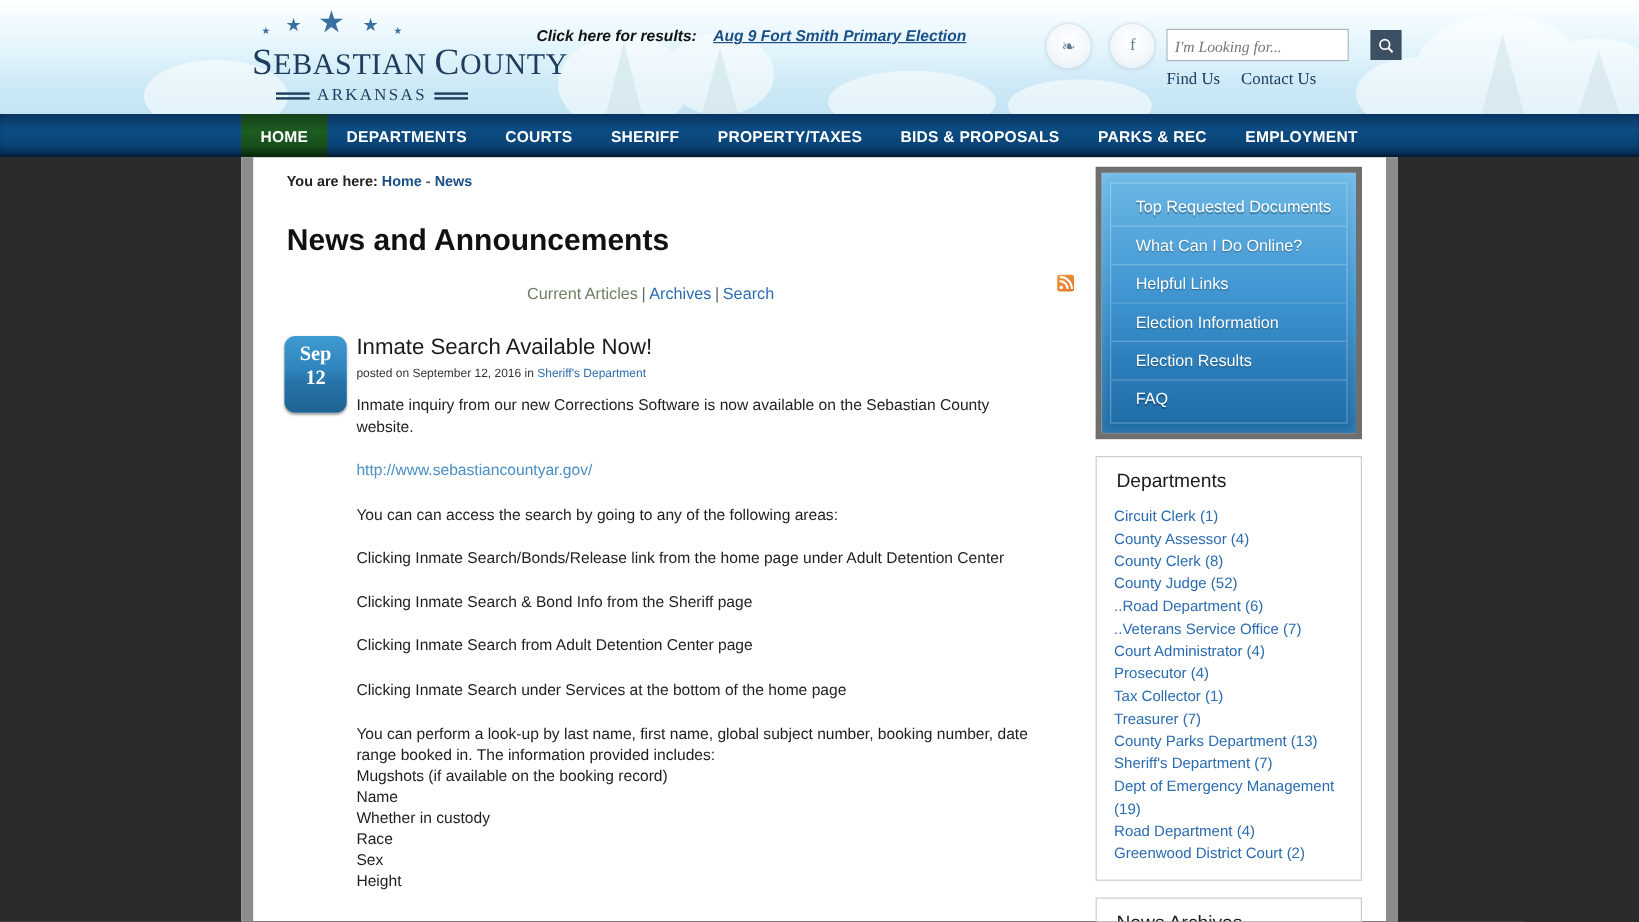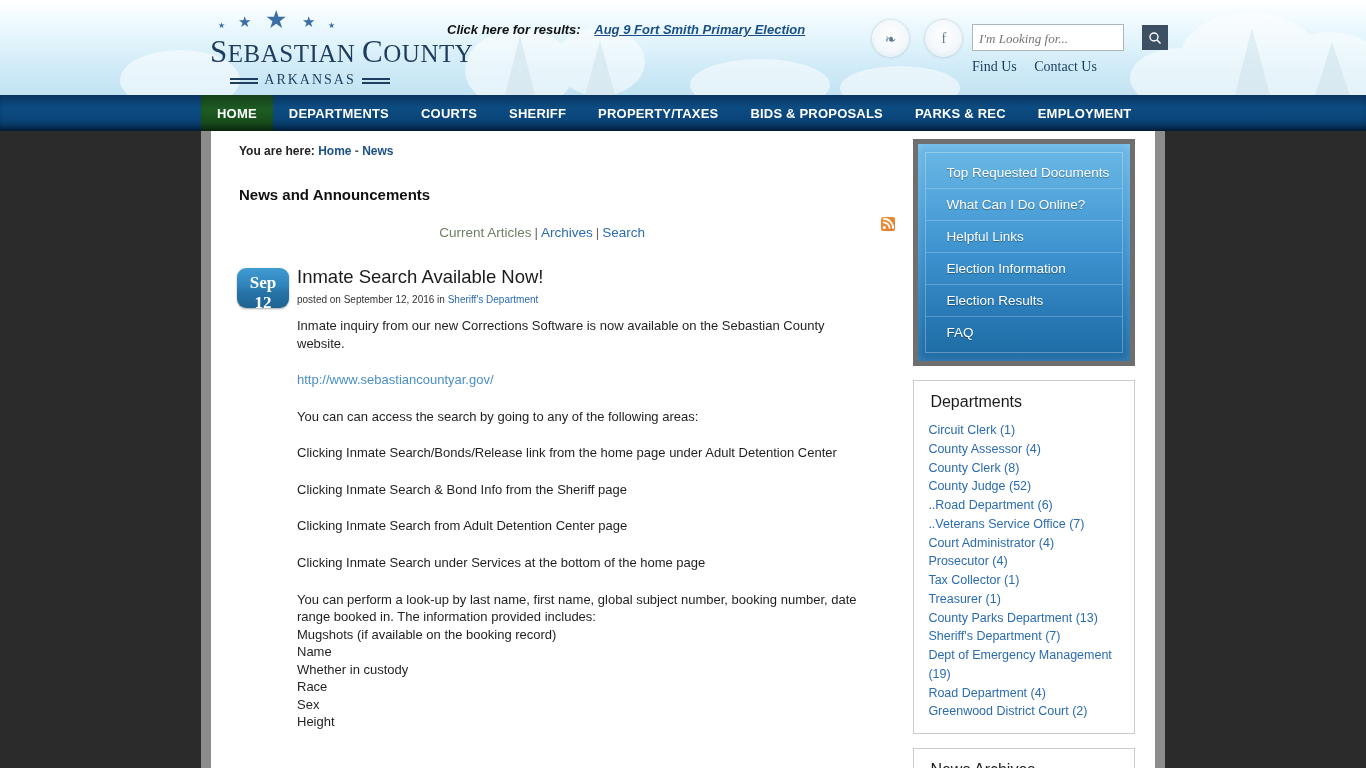--- a/index.html
+++ b/index.html
@@ -231,21 +231,21 @@
     color: #222;
     margin: 3px 0 0 10px;
   }
   .breadcrumb a {
     color: #1a4f87;
     text-decoration: none;
   }
   .breadcrumb .sep { color: #555; font-weight: bold; }
 
   h1.page-title {
-    font-size: 15px;
+    font-size: 25px;
     color: #111;
     margin: 28px 0 0 10px;
     font-weight: bold;
   }
 
   .article-nav {
     margin-top: 22px;
     text-align: center;
     font-size: 13.5px;
     position: relative;
@@ -269,21 +269,21 @@
     margin-top: 26px;
     position: relative;
     padding-left: 68px;
     min-height: 58px;
   }
   .date-badge {
     position: absolute;
     left: 8px;
     top: 2px;
     width: 52px;
-    height: 40px;
+    height: 64px;
     border-radius: 9px;
     background: linear-gradient(to bottom, #3e9bd1 0%, #2f83bb 45%, #2673a8 60%, #1f6492 100%);
     box-shadow: 0 1px 2px rgba(0,0,0,0.35);
     color: #ffffff;
     font-family: "Liberation Serif", serif;
     text-align: center;
     box-sizing: border-box;
     padding-top: 5px;
     line-height: 1.15;
   }
@@ -521,21 +521,21 @@
         <h3>Departments</h3>
         <a href="#">Circuit Clerk (1)</a>
         <a href="#">County Assessor (4)</a>
         <a href="#">County Clerk (8)</a>
         <a href="#">County Judge (52)</a>
         <a href="#">..Road Department (6)</a>
         <a href="#">..Veterans Service Office (7)</a>
         <a href="#">Court Administrator (4)</a>
         <a href="#">Prosecutor (4)</a>
         <a href="#">Tax Collector (1)</a>
-        <a href="#">Treasurer (1)</a>
+        <a href="#">Treasurer (7)</a>
         <a href="#">County Parks Department (13)</a>
         <a href="#">Sheriff's Department (7)</a>
         <a href="#">Dept of Emergency Management (19)</a>
         <a href="#">Road Department (4)</a>
         <a href="#">Greenwood District Court (2)</a>
       </div>
 
       <div class="panel cut">
         <h3>News Archives</h3>
       </div>

